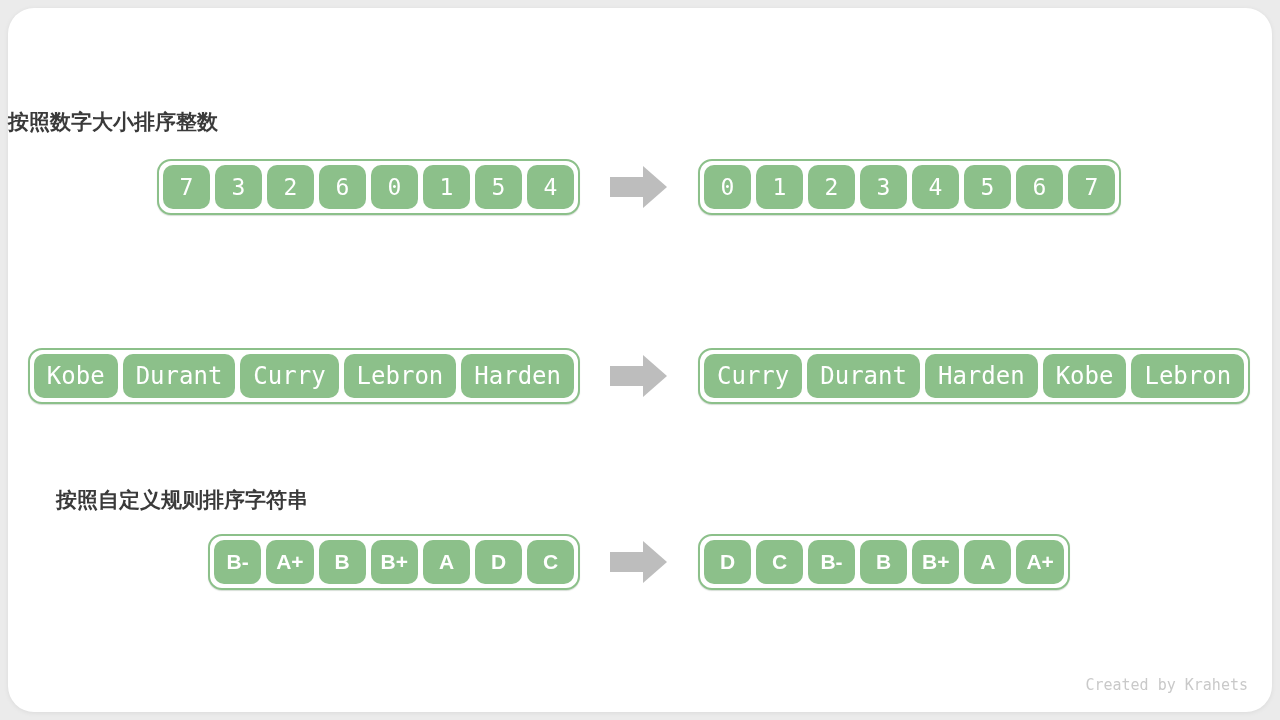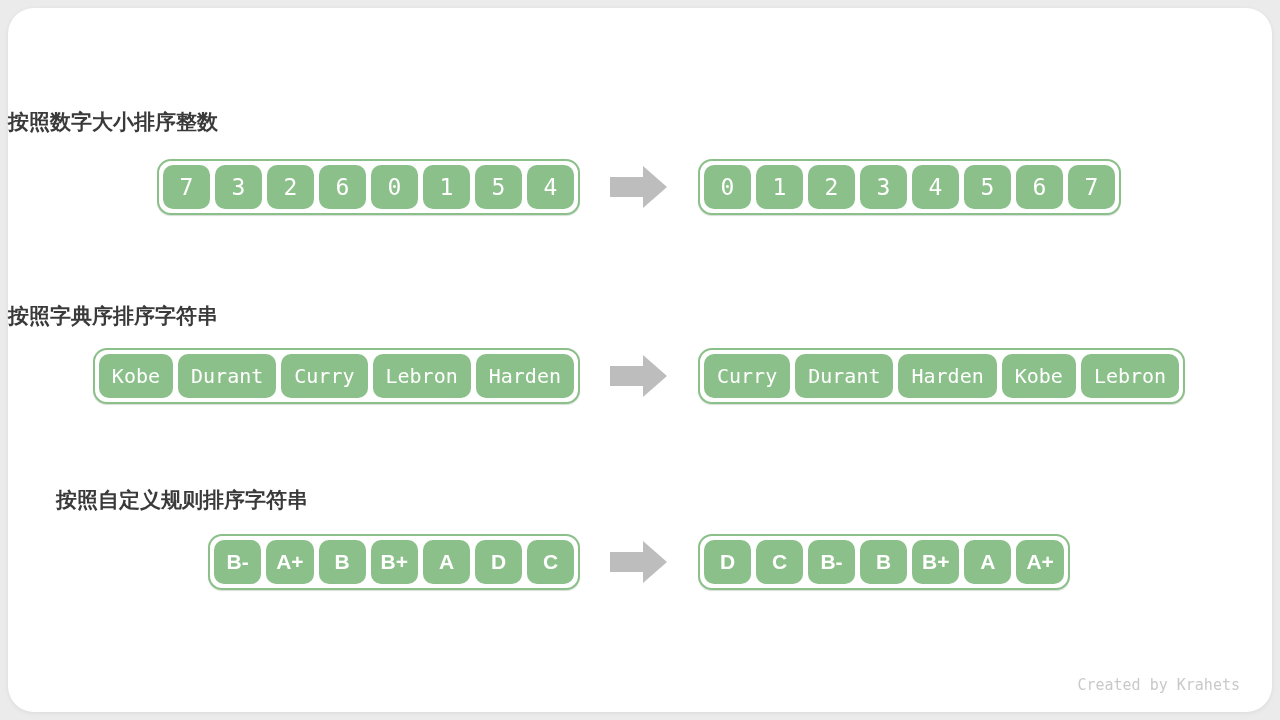--- a/index.html
+++ b/index.html
@@ -80,33 +80,33 @@
     border-radius: 10px;
   }
   .digits .cell {
     width: 47px;
     font-family: "DejaVu Sans Mono", monospace;
     font-size: 23px;
   }
   .words .cell {
     padding: 0 13px;
     font-family: "DejaVu Sans Mono", monospace;
-    font-size: 20px;
+    font-size: 24px;
   }
   .grades .cell {
     min-width: 47px;
     padding: 0 10px;
     font-family: "Liberation Sans", sans-serif;
     font-weight: 600;
     font-size: 21px;
   }
   .arrow-icon { display: block; }
   .credit {
     position: absolute;
-    right: 32px; bottom: 18px;
+    right: 24px; bottom: 18px;
     font-family: "DejaVu Sans Mono", monospace;
     font-size: 15px;
     color: var(--credit-text);
   }
 </style>
 </head>
 <body>
 
 <div class="page">
   <div class="card">
@@ -138,21 +138,20 @@
             <span class="cell">1</span>
             <span class="cell">2</span>
             <span class="cell">3</span>
             <span class="cell">4</span>
             <span class="cell">5</span>
             <span class="cell">6</span>
             <span class="cell">7</span>
           </div>
         </div>
       </div>
-      <div class="title s1-title">按照字典序排序字符串</div>
       <div class="content s1-content">
         <div class="zone-left">
           <div class="array words">
             <span class="cell">Kobe</span>
             <span class="cell">Durant</span>
             <span class="cell">Curry</span>
             <span class="cell">Lebron</span>
             <span class="cell">Harden</span>
           </div>
         </div>

